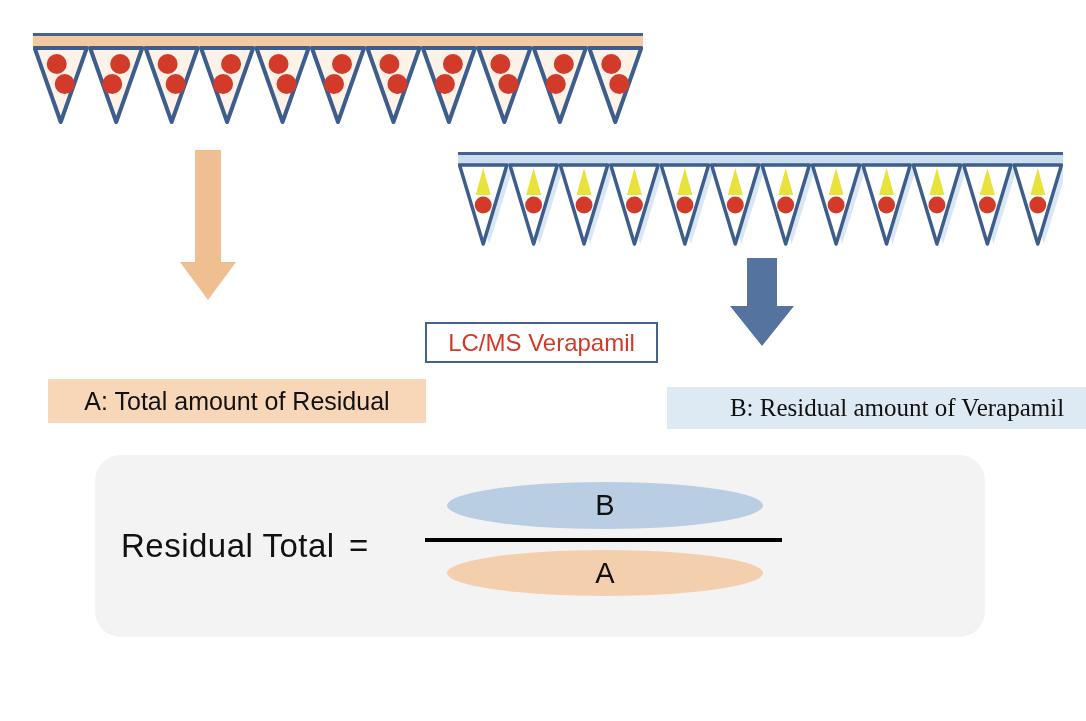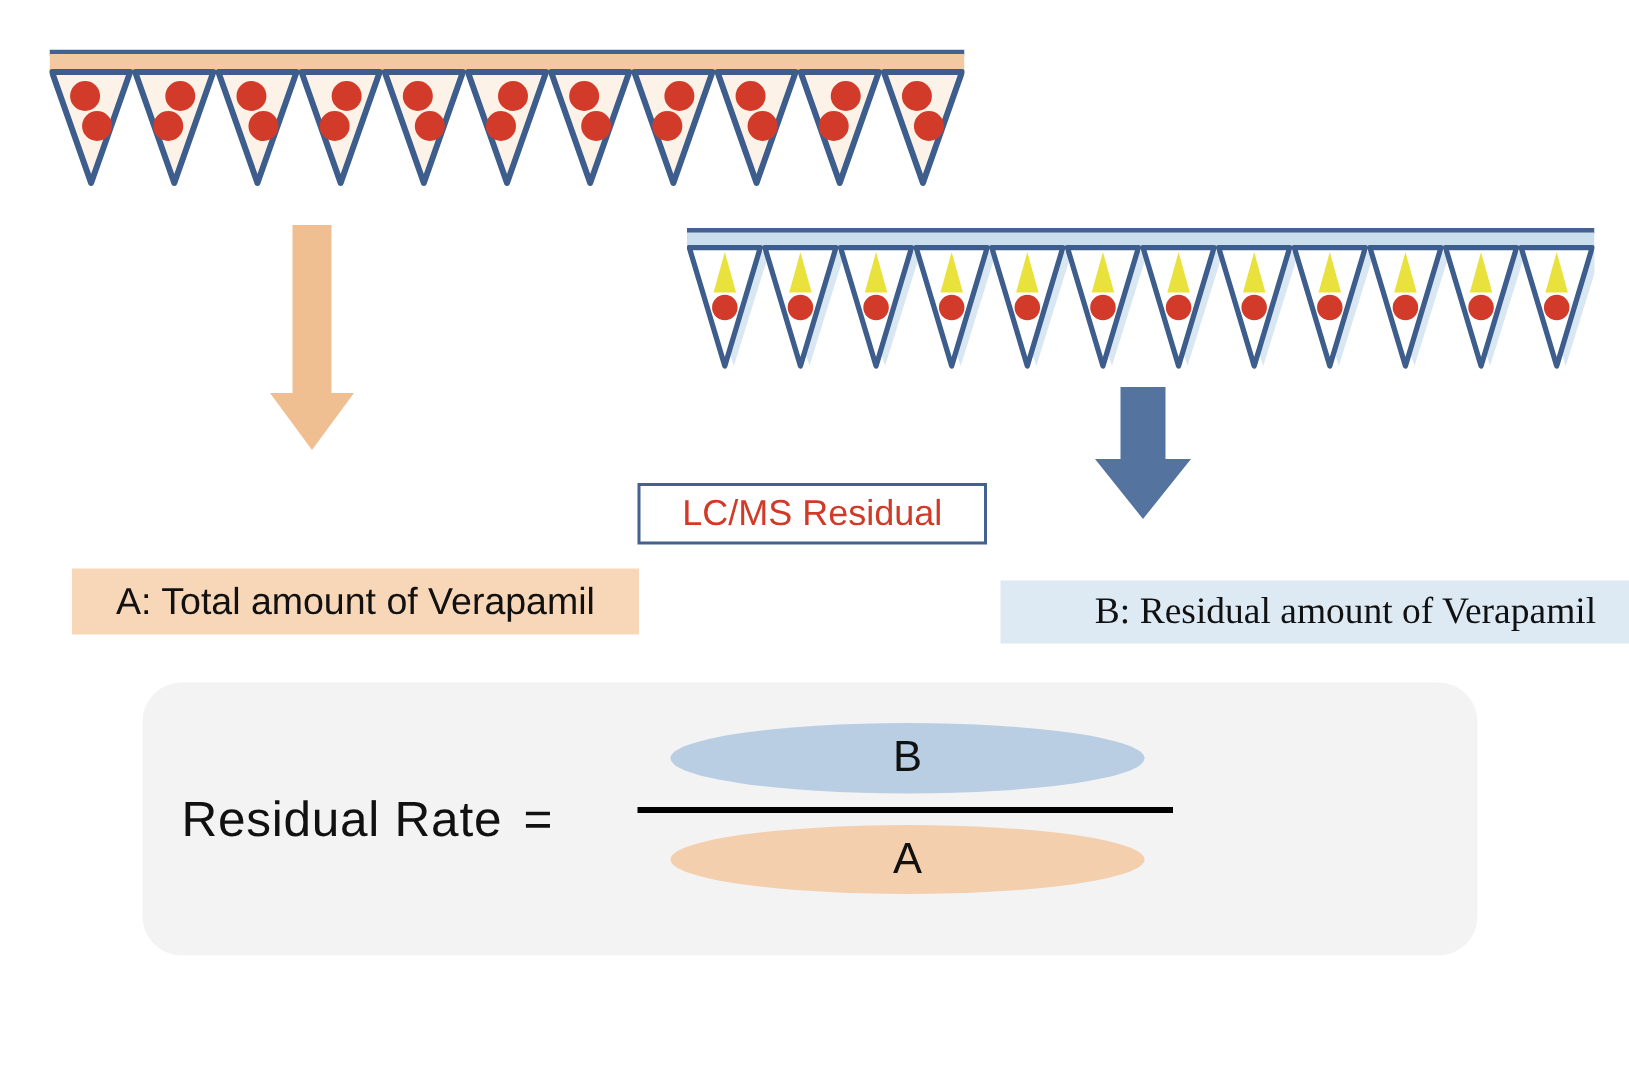--- a/index.html
+++ b/index.html
@@ -140,29 +140,29 @@
 
   <svg class="abs" style="left:178px; top:150px;" width="60" height="152">
     <polygon points="17,0 43,0 43,112 58,112 30,150 2,112 17,112" style="fill:var(--arrow-peach)"></polygon>
   </svg>
 
   <svg class="abs" style="left:728px; top:258px;" width="68" height="90">
     <polygon points="19,0 49,0 49,48 66,48 34,88 2,48 19,48" style="fill:var(--arrow-blue)"></polygon>
   </svg>
 
   <div class="abs analysis-box">
-    <span>LC/MS Residual</span>
+    <span>LC/MS Verapamil</span>
   </div>
 
-  <div class="abs label-a">A: Total amount of Verapamil</div>
+  <div class="abs label-a">A: Total amount of Residual</div>
 
   <div class="abs label-b">B: Residual amount of Verapamil</div>
 
   <div class="abs formula-panel">
-    <div class="formula-lhs">Residual Rate</div>
+    <div class="formula-lhs">Residual Total</div>
     <div class="formula-eq">=</div>
     <div class="ellipse num">
       <span>B</span>
     </div>
     <div class="fraction-line"></div>
     <div class="ellipse den">
       <span>A</span>
     </div>
   </div>
 

